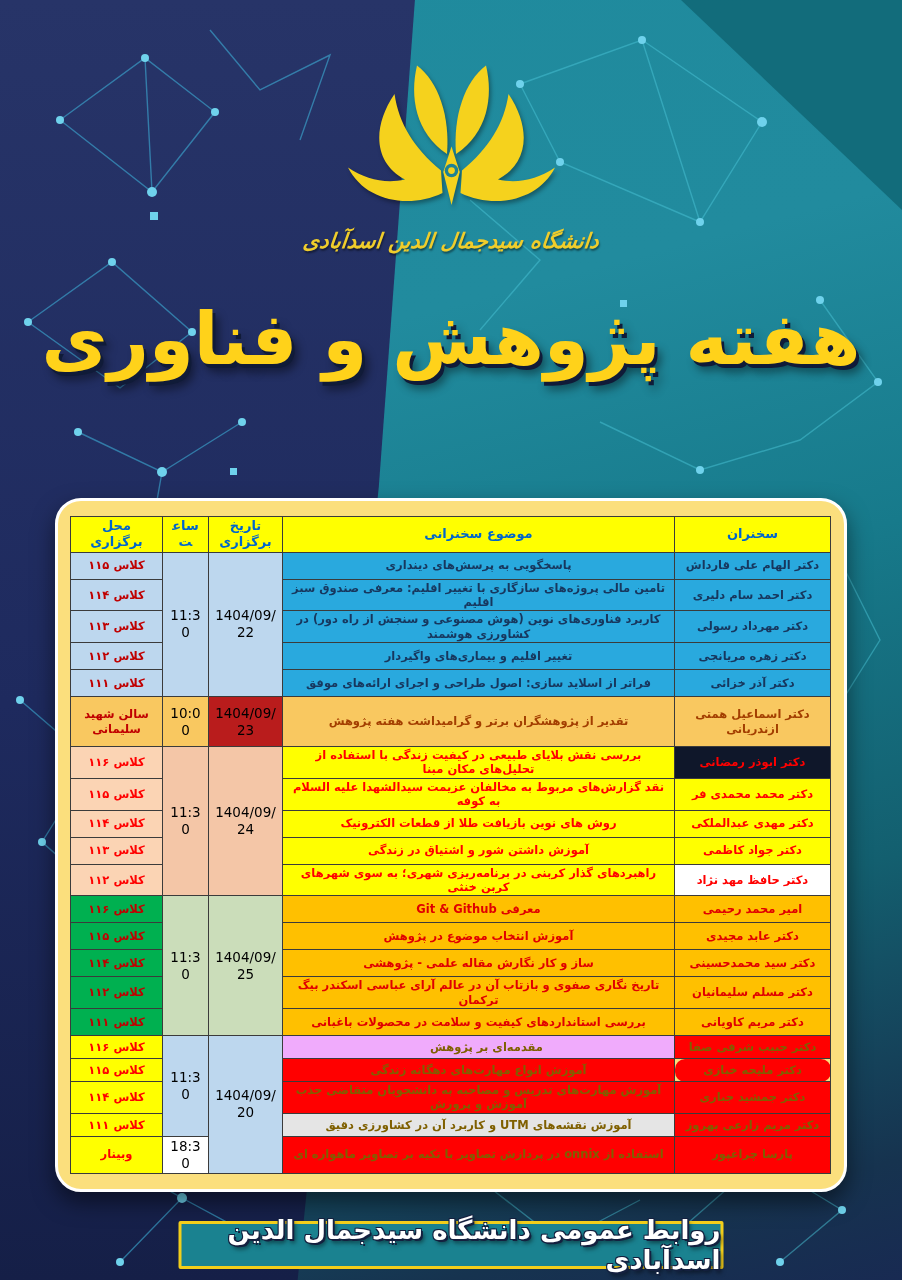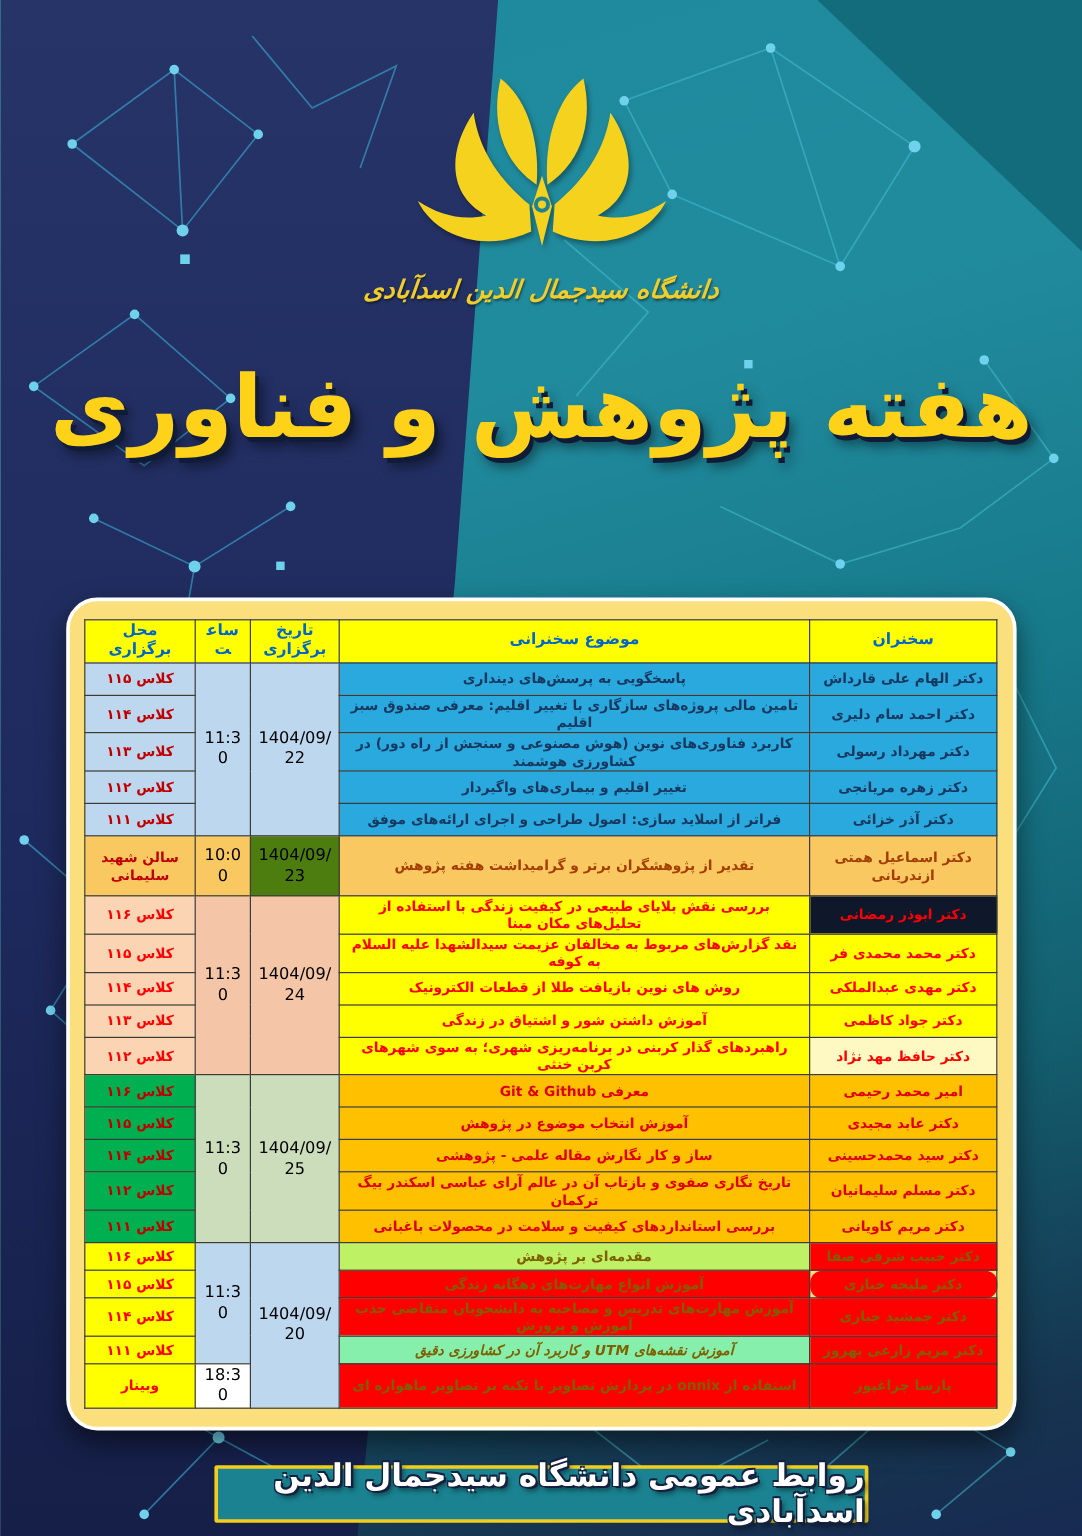--- a/index.html
+++ b/index.html
@@ -185,21 +185,21 @@
           <td style="background: rgb(189, 215, 238); color: rgb(192, 0, 0);">کلاس ۱۱۲</td>
         </tr>
         <tr style="height: 27px;">
           <td style="background: rgb(41, 169, 222); color: rgb(23, 55, 94);">دکتر آذر خزائی</td>
           <td style="background: rgb(41, 169, 222); color: rgb(23, 55, 94);">فراتر از اسلاید سازی: اصول طراحی و اجرای ارائه‌های موفق</td>
           <td style="background: rgb(189, 215, 238); color: rgb(192, 0, 0);">کلاس ۱۱۱</td>
         </tr>
         <tr style="height: 50px;">
           <td style="background: rgb(249, 200, 96); color: rgb(163, 62, 0);">دکتر اسماعیل همتی ازندریانی</td>
           <td style="background: rgb(249, 200, 96); color: rgb(163, 62, 0);">تقدیر از پژوهشگران برتر و گرامیداشت هفته پژوهش</td>
-          <td class="meta" style="background: #4d7c0f;">1404/09/23</td>
+          <td class="meta" style="background: #b91c1c;">1404/09/23</td>
           <td class="meta" style="background: rgb(249, 200, 96);">10:00</td>
           <td style="background: rgb(249, 200, 96); color: rgb(192, 0, 0);">سالن شهید سلیمانی</td>
         </tr>
         <tr style="height: 27px;">
           <td style="background: #0f172a; color: rgb(255, 0, 0);">دکتر ابوذر رمضانی</td>
           <td style="background: rgb(255, 255, 0); color: rgb(255, 0, 0);">بررسی نقش بلایای طبیعی در کیفیت زندگی با استفاده از تحلیل‌های مکان مبنا</td>
           <td class="meta" rowspan="5" style="background: rgb(244, 198, 167); margin-top: 20px;">1404/09/24</td>
           <td class="meta" rowspan="5" style="background: rgb(244, 198, 167);">11:30</td>
           <td style="background: rgb(251, 212, 180); color: rgb(255, 0, 0);">کلاس ۱۱۶</td>
         </tr>
@@ -212,21 +212,21 @@
           <td style="background: rgb(255, 255, 0); color: rgb(255, 0, 0);">دکتر مهدی عبدالملکی</td>
           <td style="background: rgb(255, 255, 0); color: rgb(255, 0, 0);">روش های نوین بازیافت طلا از قطعات الکترونیک</td>
           <td style="background: rgb(251, 212, 180); color: rgb(255, 0, 0);">کلاس ۱۱۴</td>
         </tr>
         <tr style="height: 27px;">
           <td style="background: rgb(255, 255, 0); color: rgb(255, 0, 0);">دکتر جواد کاظمی</td>
           <td style="background: rgb(255, 255, 0); color: rgb(255, 0, 0);">آموزش داشتن شور و اشتیاق در زندگی</td>
           <td style="background: rgb(251, 212, 180); color: rgb(255, 0, 0);">کلاس ۱۱۳</td>
         </tr>
         <tr style="height: 27px;">
-          <td style="background: #fef9c3; color: rgb(255, 0, 0);">دکتر حافظ مهد نژاد</td>
+          <td style="background: #ffffff; color: rgb(255, 0, 0);">دکتر حافظ مهد نژاد</td>
           <td style="background: rgb(255, 255, 0); color: rgb(255, 0, 0);">راهبردهای گذار کربنی در برنامه‌ریزی شهری؛ به سوی شهرهای کربن خنثی</td>
           <td style="background: rgb(251, 212, 180); color: rgb(255, 0, 0);">کلاس ۱۱۲</td>
         </tr>
         <tr style="height: 27px;">
           <td style="background: rgb(255, 192, 0); color: rgb(224, 0, 0);">امیر محمد رحیمی</td>
           <td style="background: rgb(255, 192, 0); color: rgb(224, 0, 0);">معرفی Git &amp; Github</td>
           <td class="meta" rowspan="5" style="background: rgb(203, 221, 186);">1404/09/25</td>
           <td class="meta" rowspan="5" style="background: rgb(203, 221, 186);">11:30</td>
           <td style="background: rgb(0, 176, 80); color: rgb(192, 0, 0);">کلاس ۱۱۶</td>
         </tr>
@@ -245,38 +245,38 @@
           <td style="background: rgb(255, 192, 0); color: rgb(224, 0, 0);">تاریخ نگاری صفوی و بازتاب آن در عالم آرای عباسی اسکندر بیگ ترکمان</td>
           <td style="background: rgb(0, 176, 80); color: rgb(192, 0, 0);">کلاس ۱۱۲</td>
         </tr>
         <tr style="height: 27px;">
           <td style="background: rgb(255, 192, 0); color: rgb(224, 0, 0); margin-left: 48px;">دکتر مریم کاویانی</td>
           <td style="background: rgb(255, 192, 0); color: rgb(224, 0, 0);">بررسی استانداردهای کیفیت و سلامت در محصولات باغبانی</td>
           <td style="background: rgb(0, 176, 80); color: rgb(192, 0, 0);">کلاس ۱۱۱</td>
         </tr>
         <tr style="height: 23px;">
           <td style="background: rgb(255, 0, 0); color: rgb(127, 96, 0);">دکتر حبیب شرفی صفا</td>
-          <td style="background: #bef264; color: rgb(127, 96, 0); padding-left: 20px;">مقدمه‌ای بر پژوهش</td>
+          <td style="background: #f0abfc; color: rgb(127, 96, 0); padding-left: 20px;">مقدمه‌ای بر پژوهش</td>
           <td class="meta" rowspan="5" style="background: rgb(189, 215, 238);">1404/09/20</td>
           <td class="meta" rowspan="4" style="background: rgb(189, 215, 238);">11:30</td>
           <td style="background: rgb(255, 255, 0); color: rgb(255, 0, 0);">کلاس ۱۱۶</td>
         </tr>
         <tr style="height: 23px;">
           <td style="background: rgb(255, 0, 0); color: rgb(127, 96, 0); border-radius: 10px;">دکتر ملیحه خبازی</td>
           <td style="background: rgb(255, 0, 0); color: rgb(127, 96, 0);">آموزش انواع مهارت‌های دهگانه زندگی</td>
           <td style="background: rgb(255, 255, 0); color: rgb(255, 0, 0);">کلاس ۱۱۵</td>
         </tr>
         <tr style="height: 23px;">
           <td style="background: rgb(255, 0, 0); color: rgb(127, 96, 0);">دکتر جمشید جباری</td>
           <td style="background: rgb(255, 0, 0); color: rgb(127, 96, 0);">آموزش مهارت‌های تدریس و مصاحبه به دانشجویان متقاضی جذب آموزش و پرورش</td>
           <td style="background: rgb(255, 255, 0); color: rgb(255, 0, 0);">کلاس ۱۱۴</td>
         </tr>
         <tr style="height: 23px;">
           <td style="background: rgb(255, 0, 0); color: rgb(127, 96, 0);">دکتر مریم زارعی بهروز</td>
-          <td style="background: #86efac; color: rgb(127, 96, 0); font-style: italic;">آموزش نقشه‌های UTM و کاربرد آن در کشاورزی دقیق</td>
+          <td style="background: #e5e5e5; color: rgb(127, 96, 0);">آموزش نقشه‌های UTM و کاربرد آن در کشاورزی دقیق</td>
           <td style="background: rgb(255, 255, 0); color: rgb(255, 0, 0);">کلاس ۱۱۱</td>
         </tr>
         <tr style="height: 23px;">
           <td style="background: rgb(255, 0, 0); color: rgb(127, 96, 0);">پارسا چراغپور</td>
           <td style="background: rgb(255, 0, 0); color: rgb(127, 96, 0); margin-top: 32px;">استفاده از onnix در پردازش تصاویر با تکیه بر تصاویر ماهواره ای</td>
           <td class="meta" style="background: rgb(255, 255, 255);">18:30</td>
           <td style="background: rgb(255, 255, 0); color: rgb(255, 0, 0);">وبینار</td>
         </tr>
       </tbody>
   </table>

